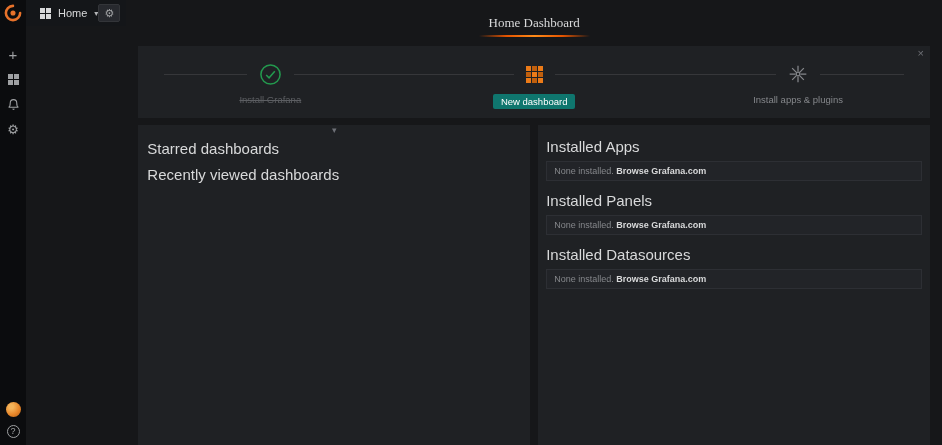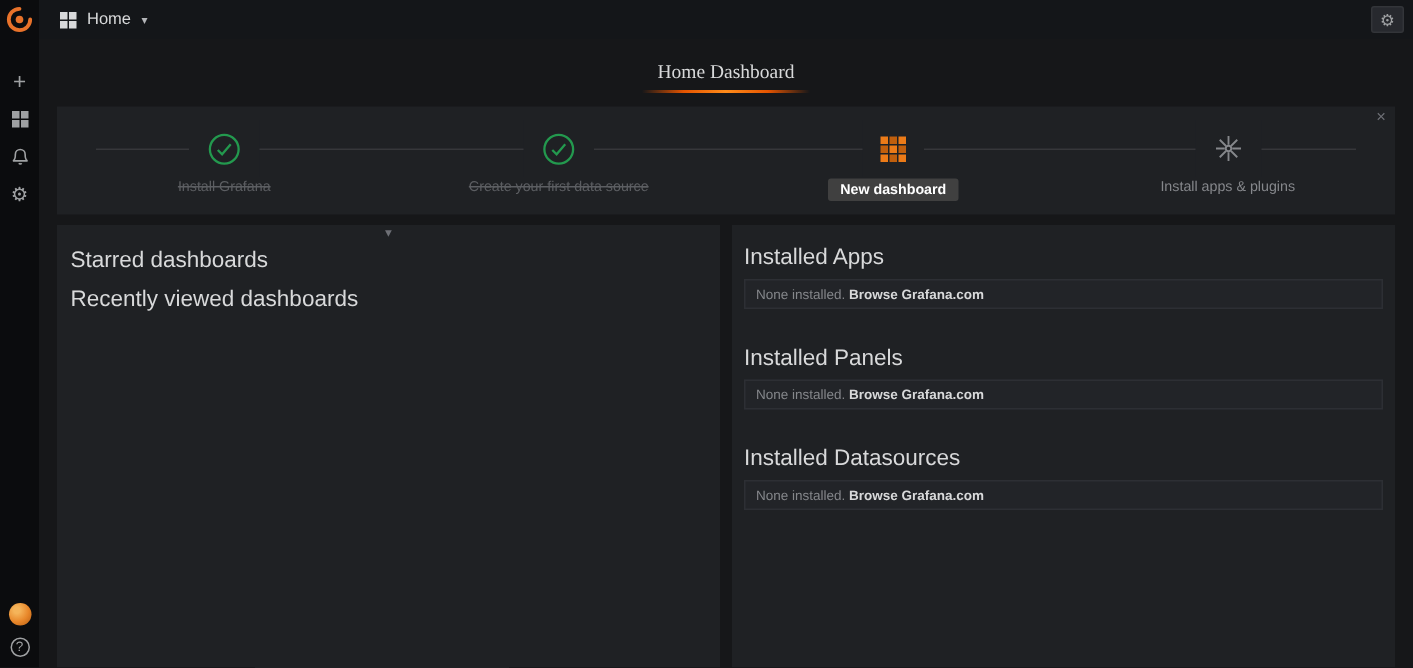--- a/index.html
+++ b/index.html
@@ -31,21 +31,21 @@
     width: 15px; height: 15px; border-radius: 50%;
     background: radial-gradient(circle at 35% 32%, #f5b45a 15%, #e8872a 55%, #b35c12);
     cursor: pointer;
   }
   .help-badge {
     width: 13px; height: 13px; border: 1px solid #9fa1a3; border-radius: 50%;
     color: #9fa1a3; font-size: 9px; line-height: 11px; text-align: center; cursor: pointer;
   }
 
   
-  .main { flex: 1; display: flex; flex-direction: column; min-width: 0; }
+  .main { flex: 1; display: flex; flex-direction: row; min-width: 0; }
 
   .navbar { height: 26px; background: #141619; display: flex; align-items: center; padding: 0 6px 0 14px; flex-shrink: 0; }
   .nav-left { display: flex; align-items: center; gap: 7px; cursor: pointer; }
   .nav-title { font-size: 11px; color: #d8d9da; }
   .caret { color: #b3b5b8; font-size: 8px; }
   .nav-gear-btn {
     margin-left: auto; width: 22px; height: 18px; background: #27292e; border-radius: 2px;
     display: flex; align-items: center; justify-content: center; color: #9fa1a3; font-size: 11px; cursor: pointer;
     border: 1px solid #333539;
   }
@@ -66,40 +66,40 @@
   .steps::before {
     content: ""; position: absolute; left: 26px; right: 26px; top: 28px; height: 1px; background: #36373a;
   }
   .step { flex: 1; display: flex; flex-direction: column; align-items: center; cursor: pointer; position: relative; }
   .step-icon {
     height: 38px; display: flex; align-items: center; justify-content: center;
     background: #1f2124; padding: 0 12px; z-index: 1;
   }
   .step-label { font-size: 9.5px; color: #85878b; margin-top: 1px; text-align: center; }
   .step.done .step-label { text-decoration: line-through; color: #5c5e62; }
-  .step.active .step-label { background: #404040; color: #fff; font-weight: bold; padding: 2px 8px; border-radius: 2px; }
+  .step.active .step-label { background: #0f766e; color: #fff; font-weight: normal; padding: 2px 8px; border-radius: 2px; }
   .dash-grid { display: grid; grid-template-columns: repeat(3, 5px); grid-template-rows: repeat(3, 5px); gap: 1px; }
   .dash-grid span { background: #ec7b18; }
   .dash-grid span:nth-child(even) { background: #c05f0d; }
 
   
   .panels { flex: 1; display: flex; gap: 8px; margin-top: 7px; min-height: 0; }
   .panel { flex: 1; background: #1f2124; position: relative; min-width: 0; }
   .panel-caret {
     position: absolute; top: 0px; left: 50%; transform: translateX(-50%);
     color: #6e7076; font-size: 9px; cursor: pointer;
   }
   .dash-list { padding: 15px 9px; display: flex; flex-direction: column; gap: 9px; }
   .dash-list-title { font-size: 15px; color: #d8d9da; }
 
   .plugin-list { padding: 9px 8px; }
   .plugin-section-title { font-size: 15px; color: #d8d9da; margin: 4px 0 6px; }
   .plugin-row {
     background: #222428; border: 1px solid #2d2f34; padding: 4px 7px;
-    font-size: 9px; color: #85878b; margin-bottom: 24px; cursor: pointer;
+    font-size: 9px; color: #85878b; margin-bottom: 11px; cursor: pointer;
   }
   .plugin-link { color: #d8d9da; font-weight: bold; }
 
   svg { display: block; }
 </style>
 </head>
 <body>
 
 <div class="app">
 
@@ -165,29 +165,20 @@
           <div class="step done">
             <div class="step-icon">
               <svg width="23" height="23" viewBox="0 0 24 24" fill="none" stroke="#23994e" stroke-width="1.6">
                 <circle cx="12" cy="12" r="10"></circle>
                   <path d="M7.5 12.5 l3 3 l6 -7"></path>
               </svg>
             </div>
             <span class="step-label">Install Grafana</span>
           </div>
 
-          <div class="step done">
-            <div class="step-icon">
-              <svg width="23" height="23" viewBox="0 0 24 24" fill="none" stroke="#23994e" stroke-width="1.6">
-                <circle cx="12" cy="12" r="10"></circle>
-                  <path d="M7.5 12.5 l3 3 l6 -7"></path>
-              </svg>
-            </div>
-            <span class="step-label">Create your first data source</span>
-          </div>
 
           <div class="step active">
             <div class="step-icon">
               <span class="dash-grid">
                   <span></span>
                   <span></span>
                   <span></span>
                   <span></span>
                   <span></span>
                   <span></span>

